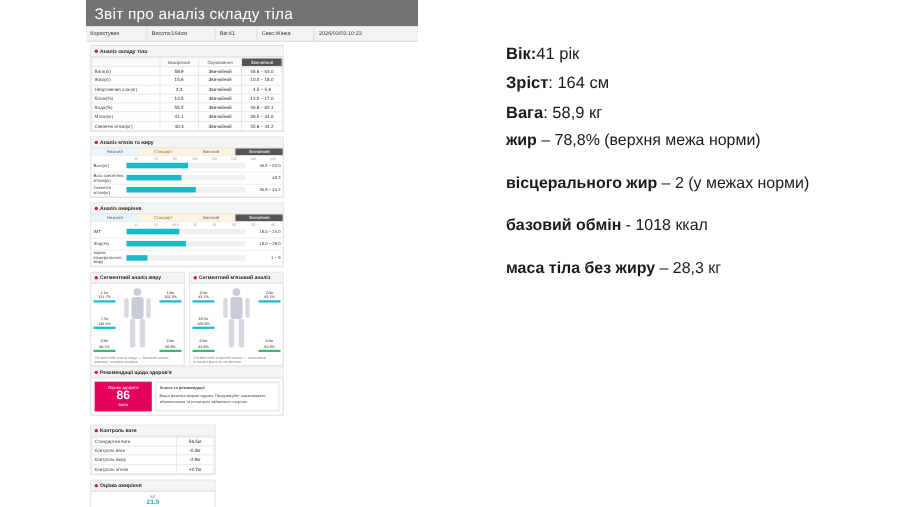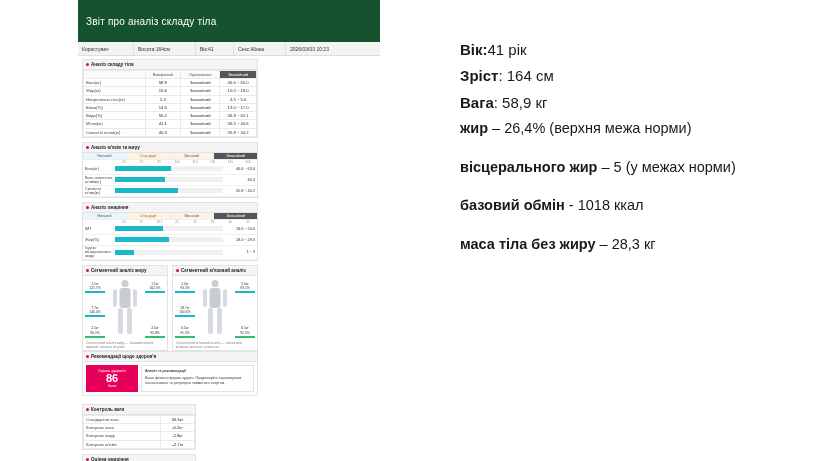--- a/index.html
+++ b/index.html
@@ -18,24 +18,24 @@
 
   
   .report {
     position: absolute;
     left: 78px; top: 0px;
     width: 302px; height: 461px;
     background: #ffffff;
     overflow: hidden;
   }
   .report-header {
-    height: 42px;
-    background: #14532d;
+    height: 24px;
+    background: #737373;
     color: #fff;
-    font-size: 10px;
+    font-size: 14px;
     display: flex;
     align-items: center;
     padding-left: 8px;
     letter-spacing: .2px;
   }
   .report-subhead {
     height: 14px;
     background: #f3f3f3;
     border-bottom: 1px solid #ddd;
     display: flex;
@@ -704,24 +704,24 @@
     </div>
     <div class="r-head-line">
       <b>Зріст</b><span>: 164 см</span>
     </div>
     <div class="r-head-line">
       <b>Вага</b><span>: 58,9 кг</span>
     </div>
 
 
     <div class="r-item">
-      <b>жир</b><span> – 26,4% (верхня межа норми)</span>
+      <b>жир</b><span> – 78,8% (верхня межа норми)</span>
     </div>
     <div class="r-item">
-      <b>вісцерального жир</b><span> – 5 (у межах норми)</span>
+      <b>вісцерального жир</b><span> – 2 (у межах норми)</span>
     </div>
     <div class="r-item">
       <b>базовий обмін</b><span> - 1018 ккал</span>
     </div>
     <div class="r-item">
       <b>маса тіла без жиру</b><span> – 28,3 кг</span>
     </div>
 
   </div>
 

